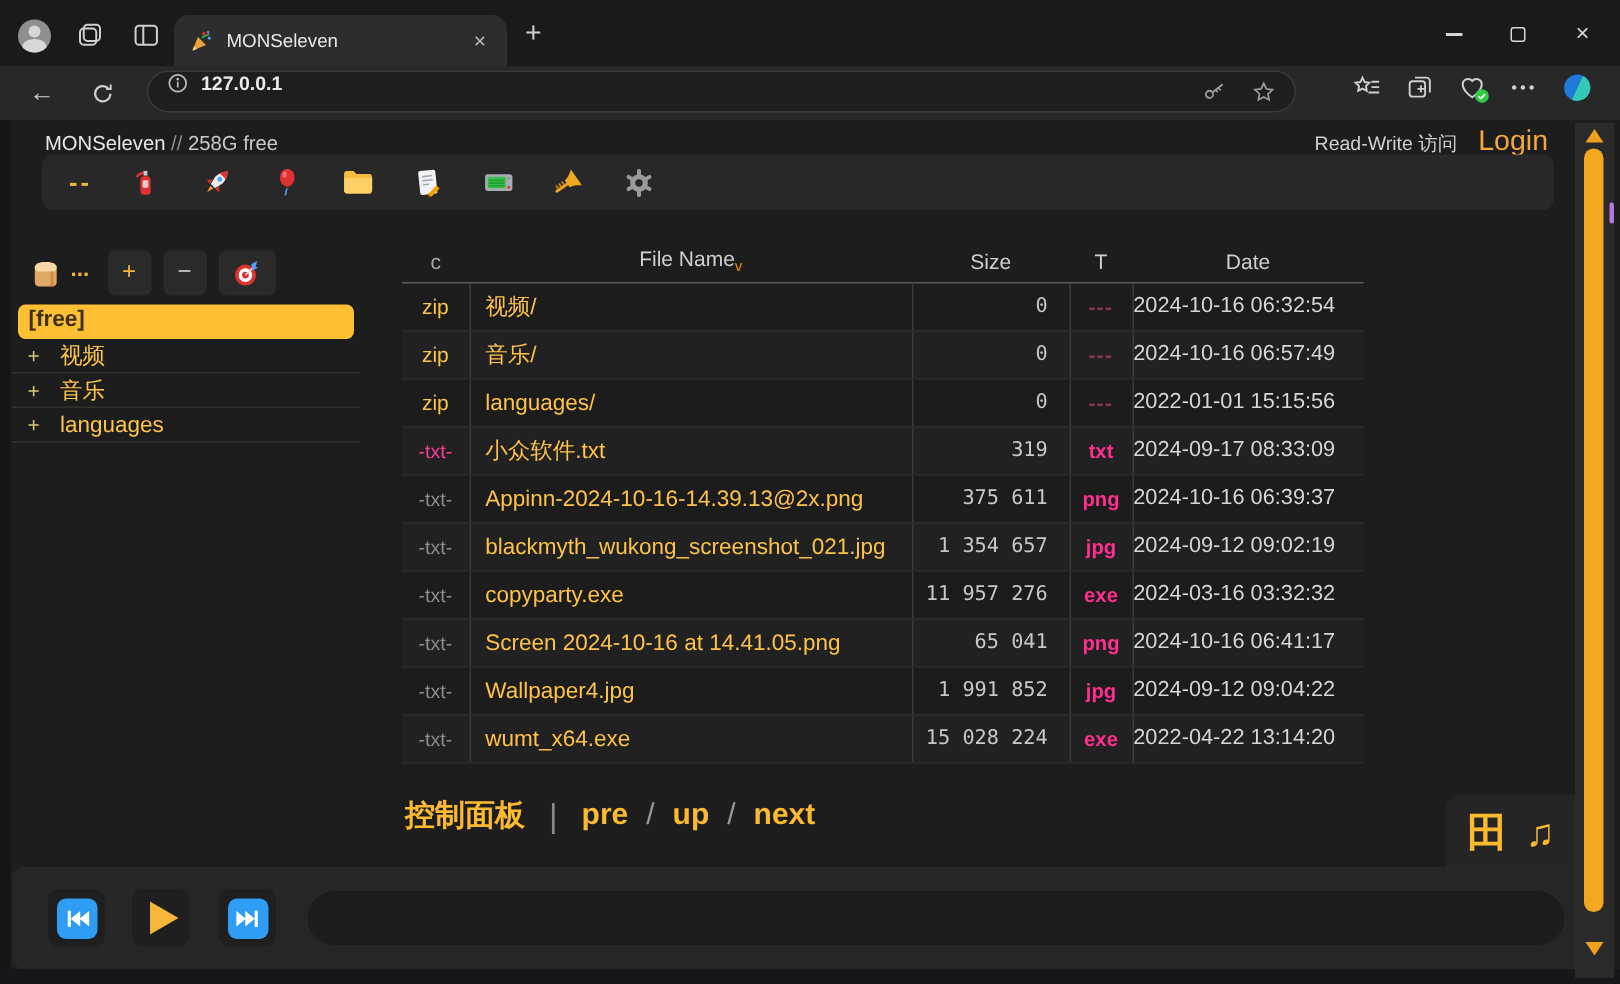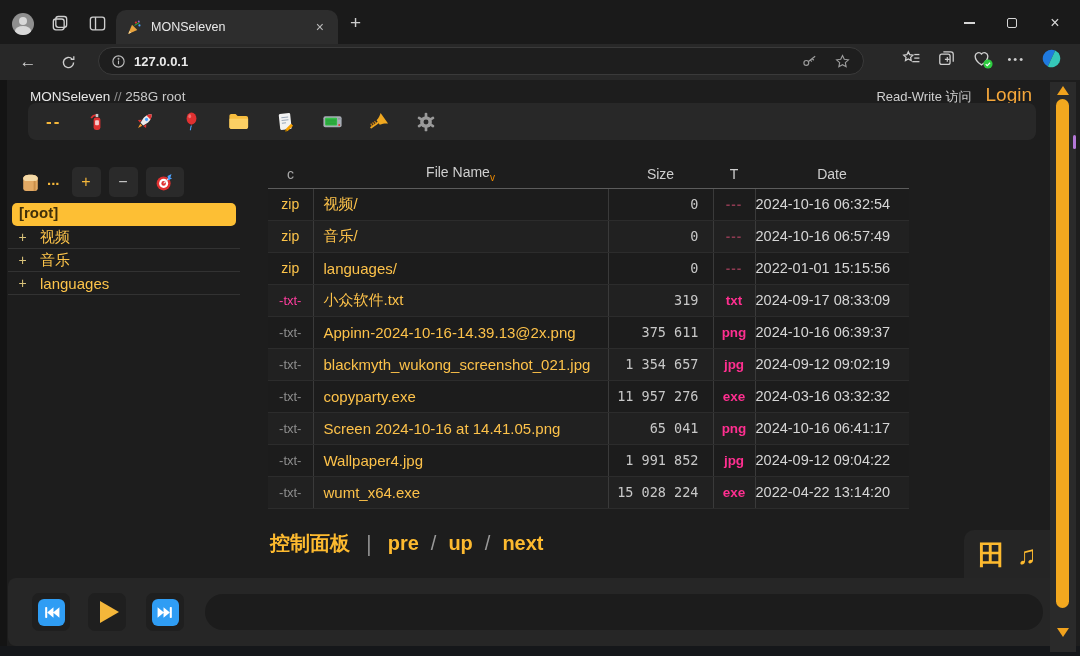--- a/index.html
+++ b/index.html
@@ -17,21 +17,21 @@
   .tab-title { color:#e8e8e8; font-size:12.5px; margin-left:8px; flex:1; white-space:nowrap; overflow:hidden; }
   .tab-close { color:#bbb; font-size:14px; padding:0 4px; cursor:default; }
   .newtab { position:absolute; left:350px; top:12px; color:#ccc; font-size:19px; }
   .wctrl { position:absolute; top:12px; width:34px; height:22px; display:flex; align-items:center; justify-content:center; color:#d6d6d6; }
   .wmin i { display:block; width:11px; height:1.5px; background:#d6d6d6; }
   .wmax i { display:block; width:10px; height:10px; border:1.3px solid #d6d6d6; border-radius:2px; }
   .wclose { font-size:16px; }
 
   .navbar { position:absolute; left:0; top:44px; width:1080px; height:36px; background:#282828; }
   .nav-glyph { position:absolute; top:6px; width:24px; height:24px; display:flex; align-items:center; justify-content:center; color:#cfcfcf; font-size:17px; }
-  .urlpill { position:absolute; left:98px; top:47px; width:766px; height:28px; background:#1e1e1e; border:1px solid #3a3a3a; border-radius:14px; display:flex; align-items:center; padding:0 12px; }
+  .urlpill { position:absolute; left:98px; top:47px; width:766px; height:28px; background:#1e1e1e; border:1px solid #3a3a3a; border-radius:14px; display:flex; padding:0 12px; }
   .url-text { color:#eaeaea; font-size:13px; font-weight:bold; margin-left:8px; flex:1; }
   .pill-right { display:flex; gap:16px; align-items:center; }
   .nav-right { position:absolute; right:18px; top:48px; display:flex; gap:16px; align-items:center; }
   .dots3 { color:#cfcfcf; font-size:11px; letter-spacing:2px; }
 
   
   .page { position:absolute; left:0; top:80px; width:1080px; height:566px; background:#1d1d1d; }
   .edgeL { position:absolute; left:0; top:80px; width:7px; height:576px; background:#141414; }
   .bottomstrip { position:absolute; left:0; top:646px; width:1080px; height:10px; background:#15171a; }
 
@@ -207,21 +207,21 @@
       </g>
     </svg>
   </div>
 
   <div class="page">
 
     <div class="page-header">
       <div class="ph-left">
         <span>MONSeleven</span>
         <span class="sep">//</span>
-        <span class="free">258G root</span>
+        <span class="free">258G free</span>
       </div>
       <div class="ph-right">
         <span>Read-Write 访问</span>
         <span class="login">Login</span>
       </div>
     </div>
 
     <div class="toolbar">
       <span class="dashes">--</span>
       <span class="tool">
@@ -313,21 +313,21 @@
         <span class="side-btn" style="min-width:38px;">
           <svg viewBox="0 0 24 24" width="21" height="21">
             <circle cx="11" cy="13" r="8" fill="#e03131"></circle>
             <circle cx="11" cy="13" r="5.2" fill="#ffffff"></circle>
             <circle cx="11" cy="13" r="2.6" fill="#e03131"></circle>
             <path d="M11 13l6-6" stroke="#e8e8e8" stroke-width="1.2"></path>
             <path d="M15.5 4.5l4.5-2.2-1.3 4.3 2 .8-4.5 2z" fill="#4da3ff"></path>
           </svg>
         </span>
       </div>
-      <div class="root-item">[root]</div>
+      <div class="root-item">[free]</div>
       <div class="tree-item">
         <span class="tree-plus">+</span>
         <span class="tree-label">视频</span>
       </div>
       <div class="tree-item">
         <span class="tree-plus">+</span>
         <span class="tree-label">音乐</span>
       </div>
       <div class="tree-item">
         <span class="tree-plus">+</span>

